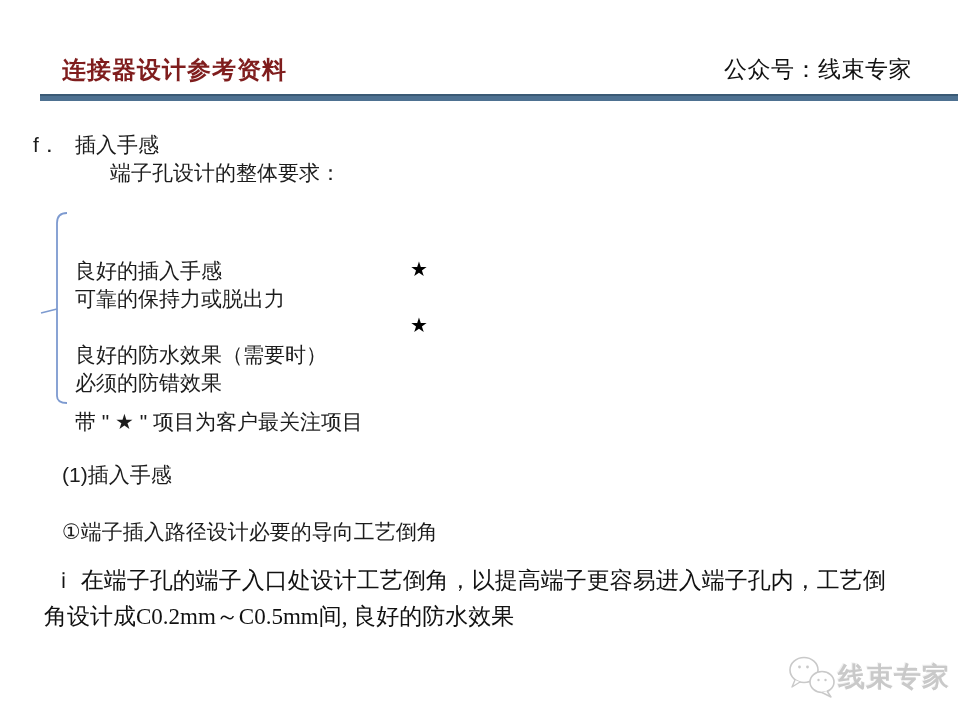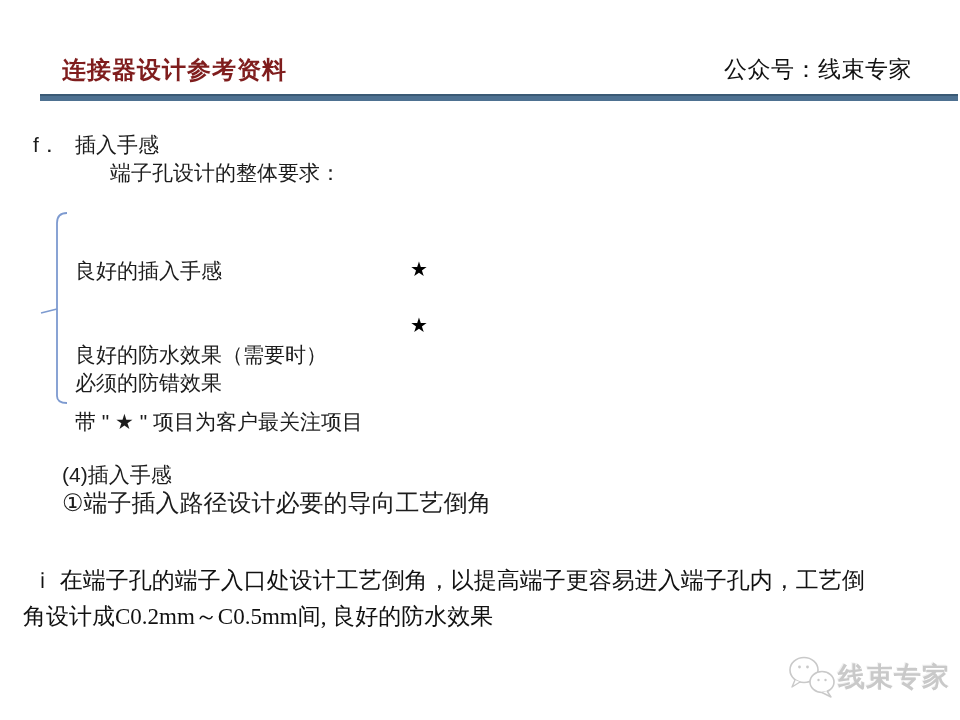--- a/index.html
+++ b/index.html
@@ -30,24 +30,24 @@
   .section-letter{display:inline-block;width:42px;}
   .section-line2{position:absolute;left:75px;top:159px;font-size:21px;margin-left:35px;}
 
   .bracket-svg{position:absolute;left:36px;top:206px;}
 
   .req-row{position:absolute;left:75px;width:480px;font-size:21px;white-space:nowrap;margin-top:40px;}
   .req-star{position:absolute;left:335px;top:0;font-size:20px;color:#000;}
 
   .star-note{position:absolute;left:75px;top:408px;font-size:21px;}
   .item-heading{position:absolute;left:62px;top:461px;font-size:21px;}
-  .sub-heading{position:absolute;left:62px;top:487px;font-size:24px;}
+  .sub-heading{position:absolute;left:62px;top:518px;font-size:21px;}
 
   .para{
-    position:absolute;left:23px;width:900px;
+    position:absolute;left:44px;width:900px;
     font-family:"Liberation Serif","DejaVu Serif",serif;
     font-size:23px;color:#111;white-space:nowrap;
   }
   .para-l1{top:565px;padding-left:8px;}
   .para-l2{top:601px;}
 
   
   .logo{position:absolute;left:786px;top:654px;display:flex;align-items:center;}
   .logo-text{
     font-size:27px;font-weight:bold;color:#c9c9c9;letter-spacing:1px;
@@ -71,33 +71,36 @@
 
   <svg class="bracket-svg" width="40" height="204" viewBox="0 0 40 204">
     <path d="M31 7 Q21 7 21 17 V190 Q21 197 31 197" fill="none" stroke="#7d9ad0" stroke-width="1.8"></path>
     <path d="M21 103 L5 107" fill="none" stroke="#7d9ad0" stroke-width="1.8"></path>
   </svg>
 
   <div class="req-row" style="top:217px">
     <span>良好的插入手感</span>
     <span class="req-star">★</span>
   </div>
+  <div class="req-row" style="top:245px">
+    <span>可靠的保持力或脱出力</span>
+  </div>
   <div class="req-row" style="top:273px">
     <span class="req-star">★</span>
   </div>
   <div class="req-row" style="top:329px">
     <span>必须的防错效果</span>
   </div>
   <div class="req-row" style="top:301px">
     <span>良好的防水效果（需要时）</span>
   </div>
 
   <div class="star-note">带 " ★ " 项目为客户最关注项目</div>
 
-  <div class="item-heading">(4)插入手感</div>
+  <div class="item-heading">(1)插入手感</div>
   <div class="sub-heading">①端子插入路径设计必要的导向工艺倒角</div>
 
   <div class="para para-l1">ｉ 在端子孔的端子入口处设计工艺倒角，以提高端子更容易进入端子孔内，工艺倒</div>
   <div class="para para-l2">角设计成C0.2mm～C0.5mm间, 良好的防水效果</div>
 
   <div class="logo">
     <svg width="52" height="46" viewBox="0 0 52 46">
       <ellipse cx="18" cy="16" rx="14" ry="12.5" fill="#ffffff" stroke="#c9c9c9" stroke-width="1.6"></ellipse>
       <path d="M9 26 L6 33 L14 28" fill="#ffffff" stroke="#c9c9c9" stroke-width="1.4" stroke-linejoin="round"></path>
       <circle cx="13.5" cy="13" r="1.4" fill="#c9c9c9"></circle>

